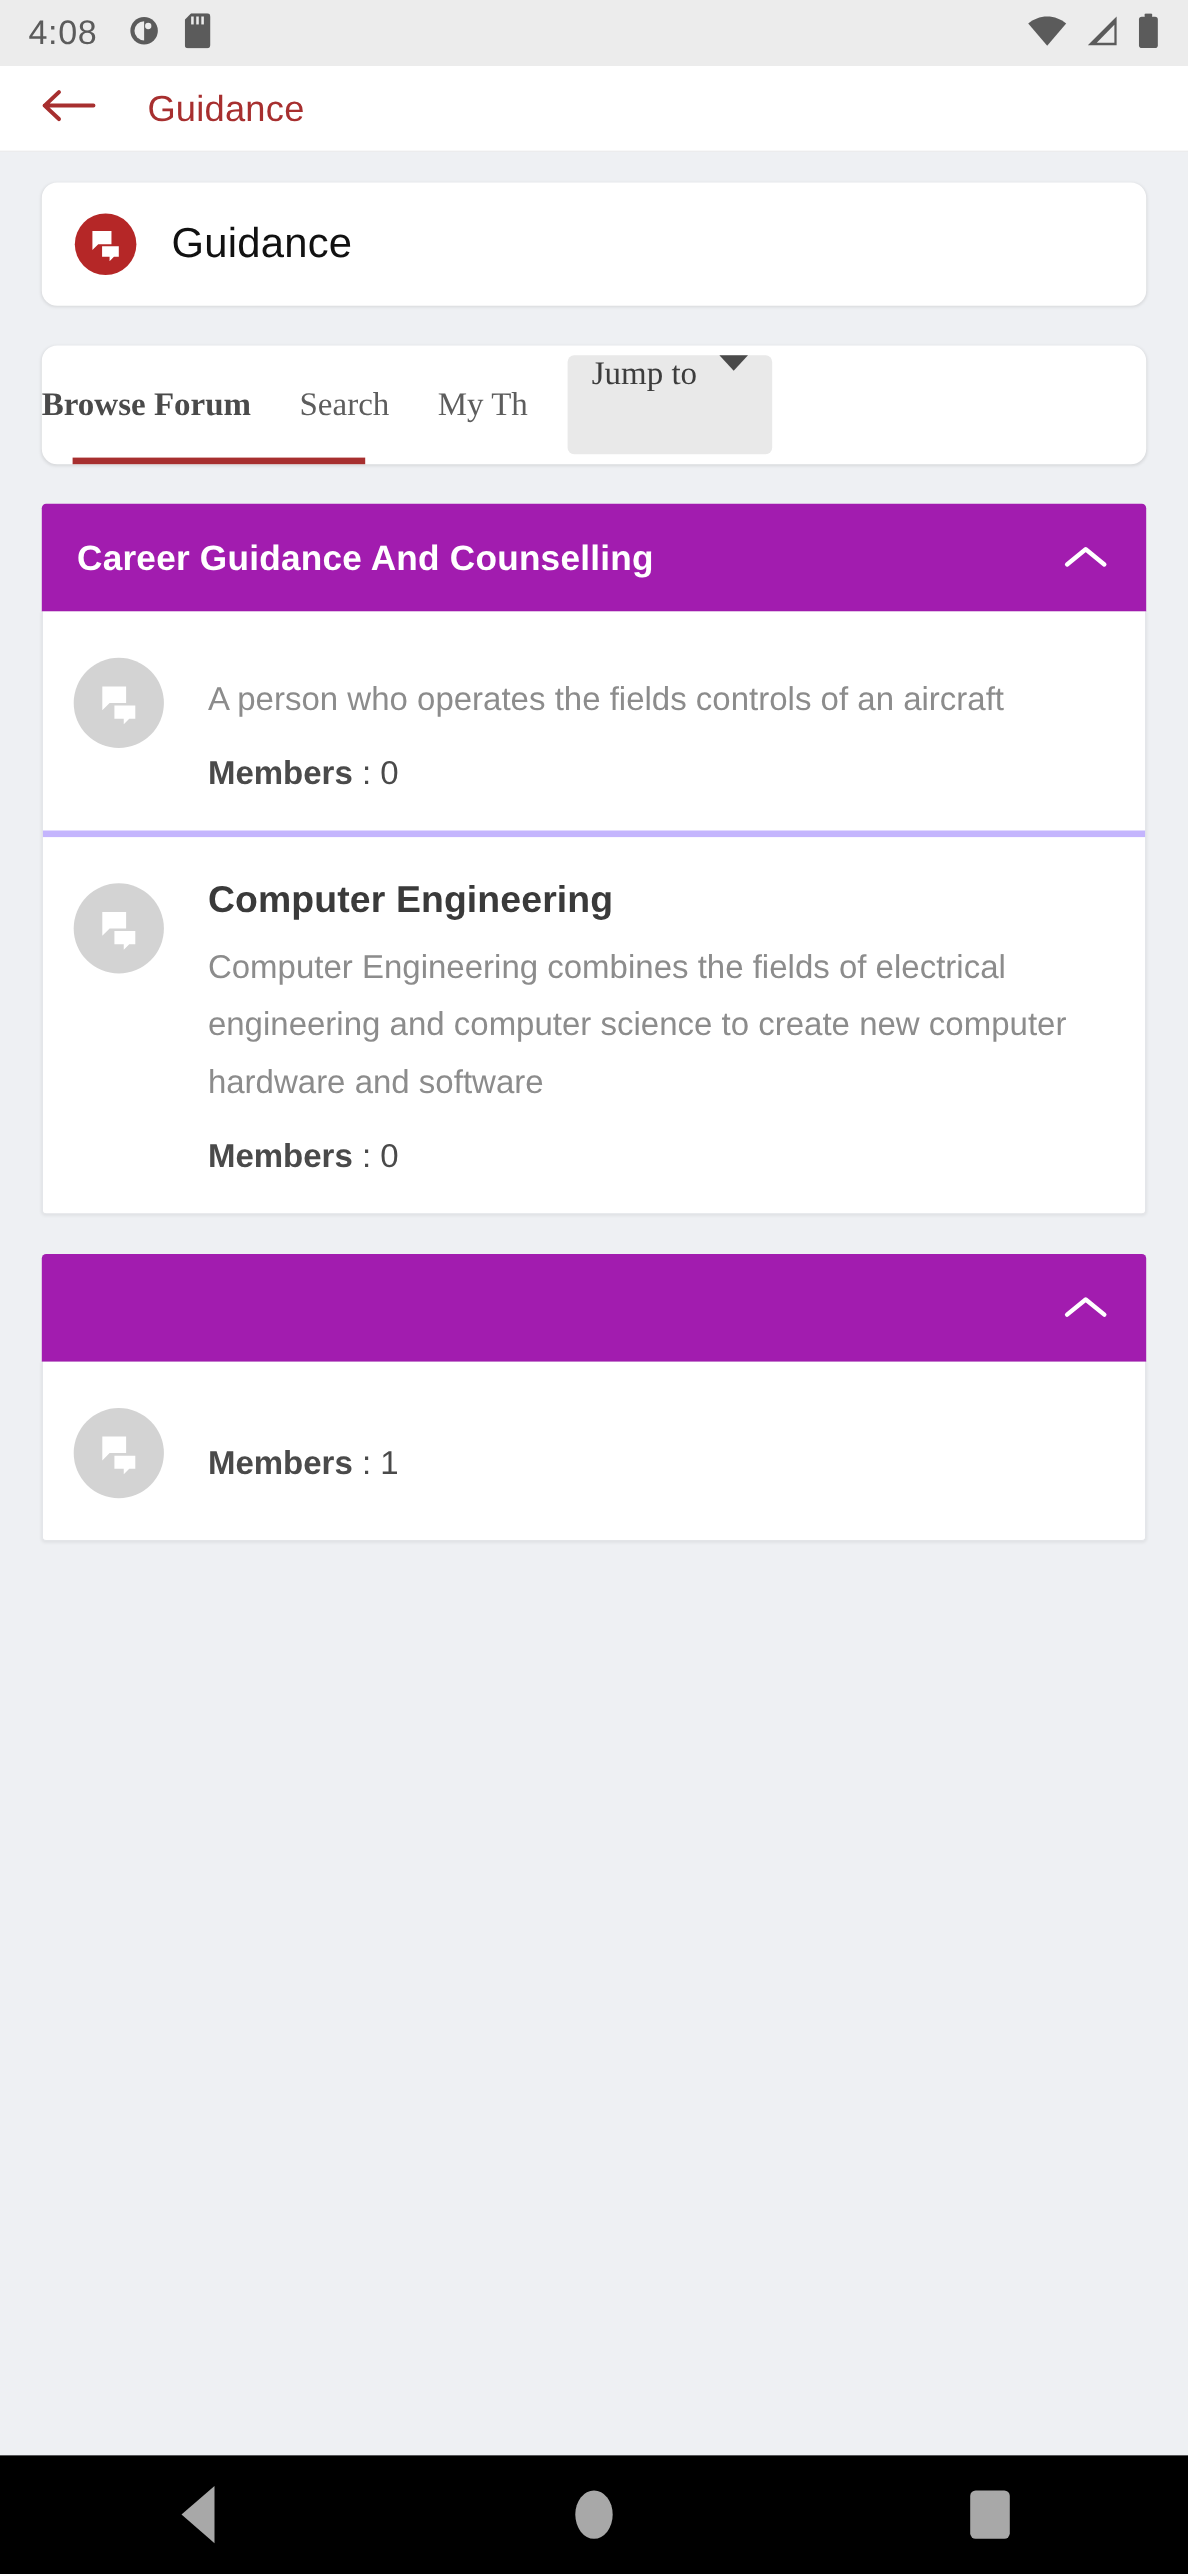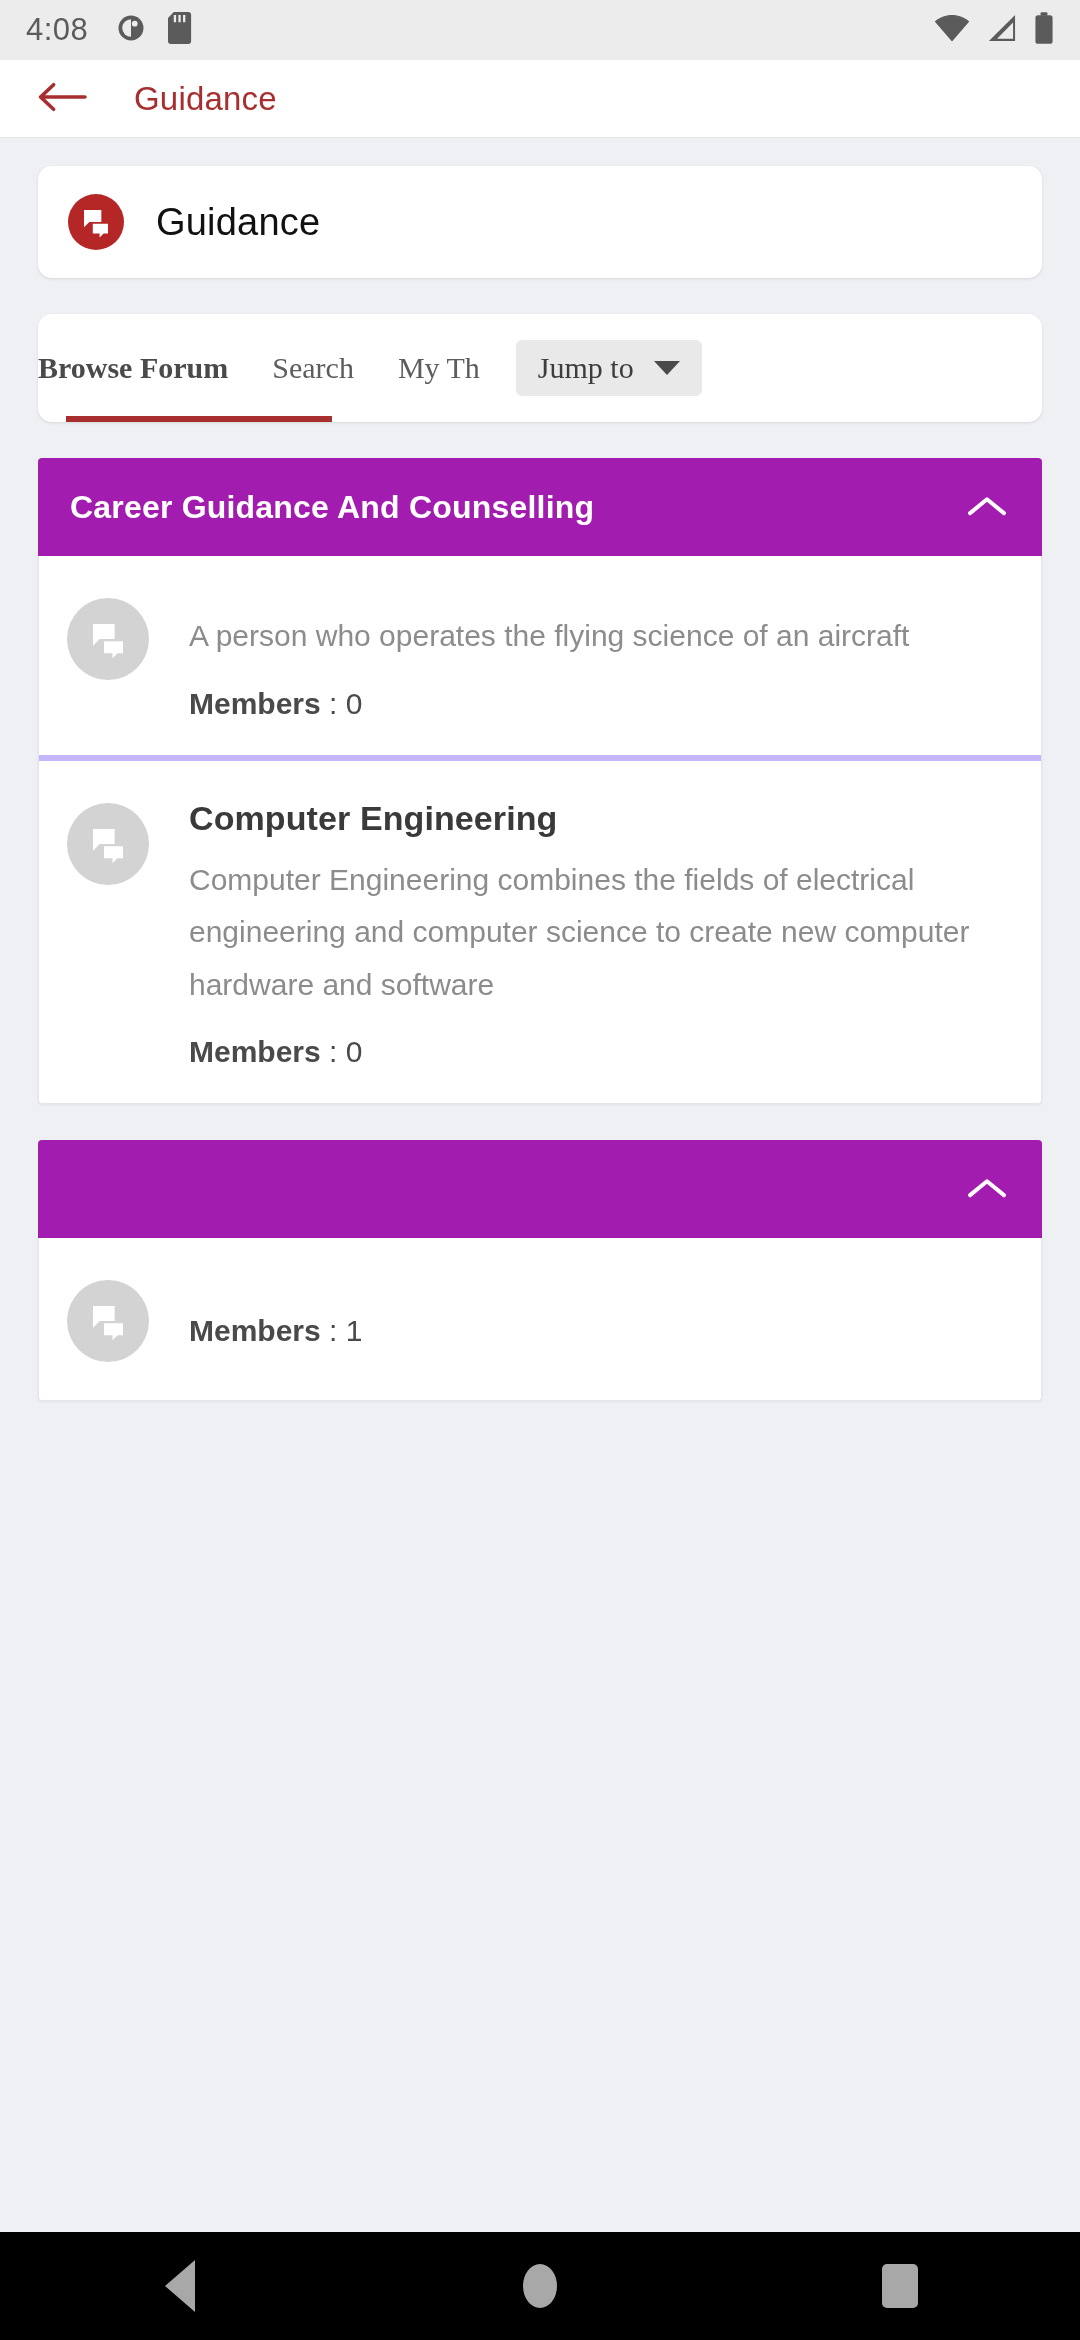--- a/index.html
+++ b/index.html
@@ -58,21 +58,21 @@
     font-size:30px; color:#5d5d5d; padding:0 0; white-space:nowrap;
     display:flex; align-items:center; height:100%;
   }
   .tab.active { font-weight:bold; color:#4a4a4a; }
   .tab + .tab { margin-left:44px; }
   .tab-underline {
     position:absolute; left:28px; bottom:0; width:266px; height:6px; background:#a72f2f;
   }
   .jump {
     margin-left:36px; background:#e9e9e9; border-radius:6px;
-    padding:0 22px; height:56px; display:flex; align-items:center; gap:20px;
+    padding:0 22px; height:90px; display:flex; gap:20px;
   }
   .jump-label { font-size:30px; color:#3d3d3d; white-space:nowrap; }
   .caret {
     width:0; height:0; border-left:13px solid transparent;
     border-right:13px solid transparent; border-top:14px solid #4a4a4a;
   }
 
   
   .group { margin:36px 38px 0 38px; }
   .group-header {
@@ -213,21 +213,21 @@
       <div class="group-body">
 
         <div class="forum-row">
           <div class="avatar">
             <svg width="40" height="40" viewBox="0 0 24 24">
                 <path d="M3 3h13v9H7l-4 4z" fill="#ffffff"></path>
                 <path d="M9.6 13.4H21v7.2h-3.3l-3 3v-3H9.6z" fill="#ffffff"></path>
               </svg>
           </div>
           <div class="row-main">
-            <div class="row-desc">A person who operates the flying science of an aircraft</div>
+            <div class="row-desc">A person who operates the fields controls of an aircraft</div>
             <div class="row-members">
               <b>Members</b>
               <span>: 0</span>
             </div>
           </div>
         </div>
 
         <div class="forum-row">
           <div class="avatar">
             <svg width="40" height="40" viewBox="0 0 24 24">

